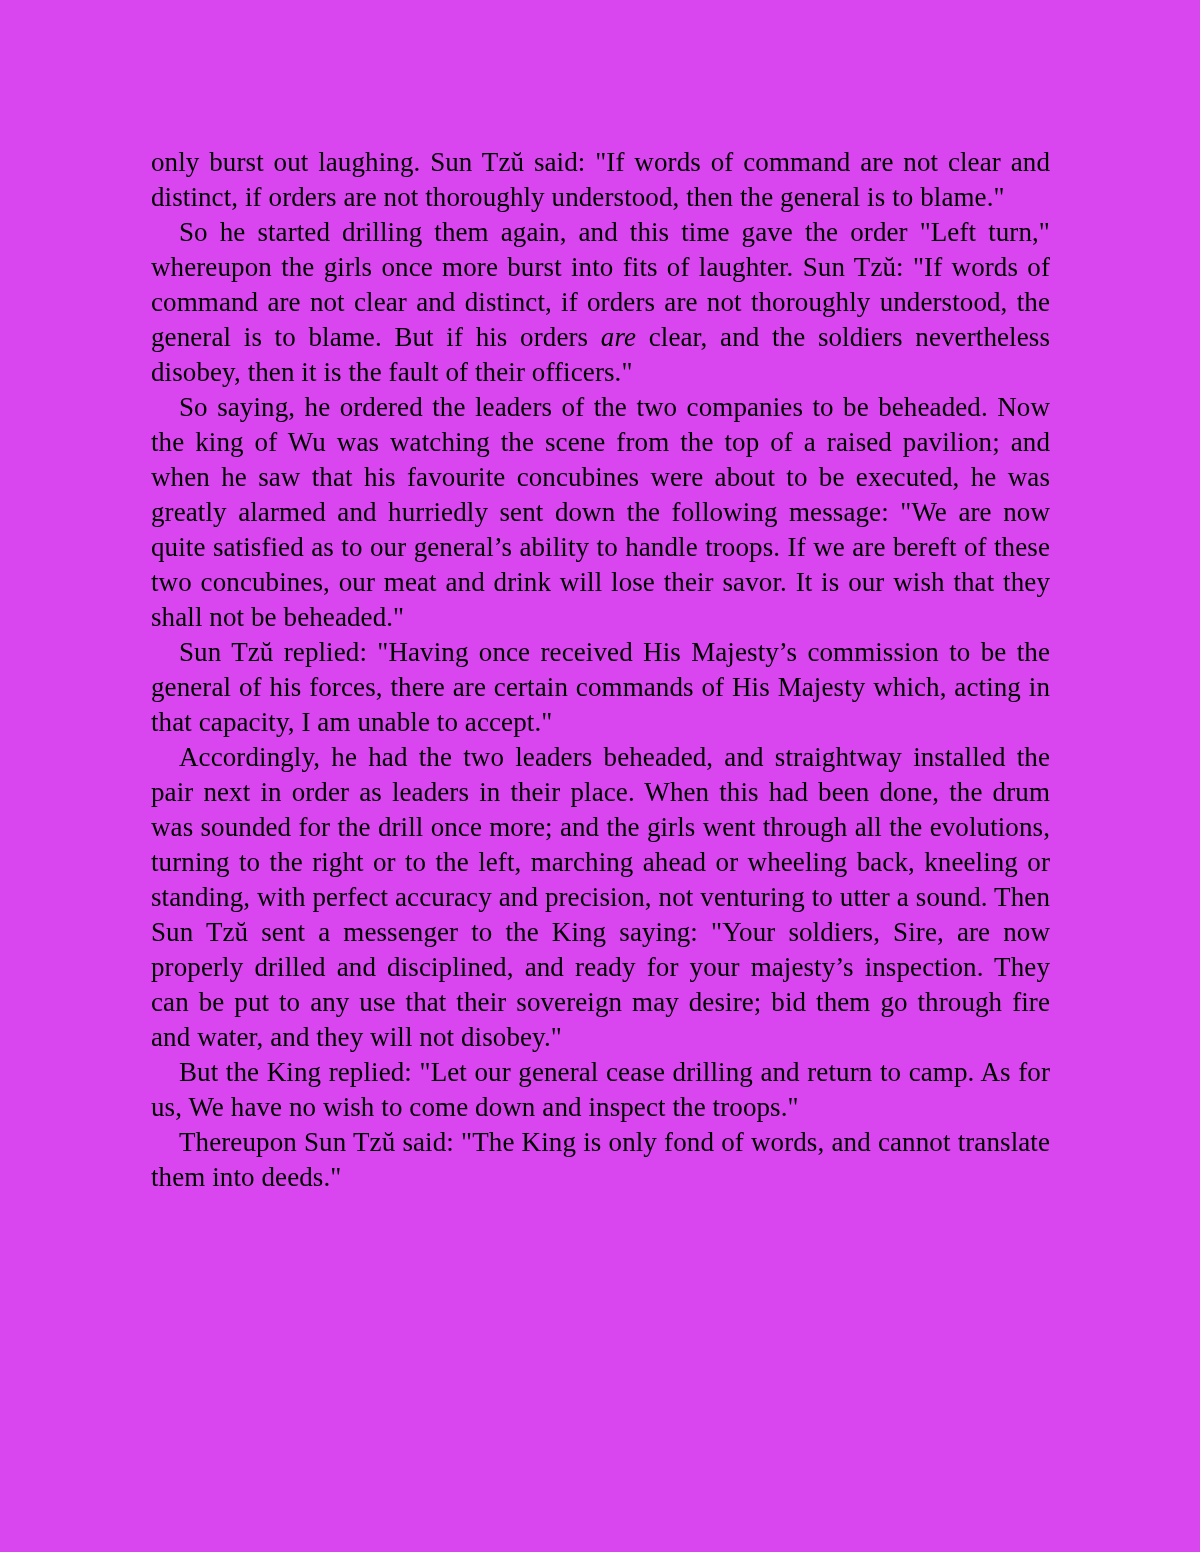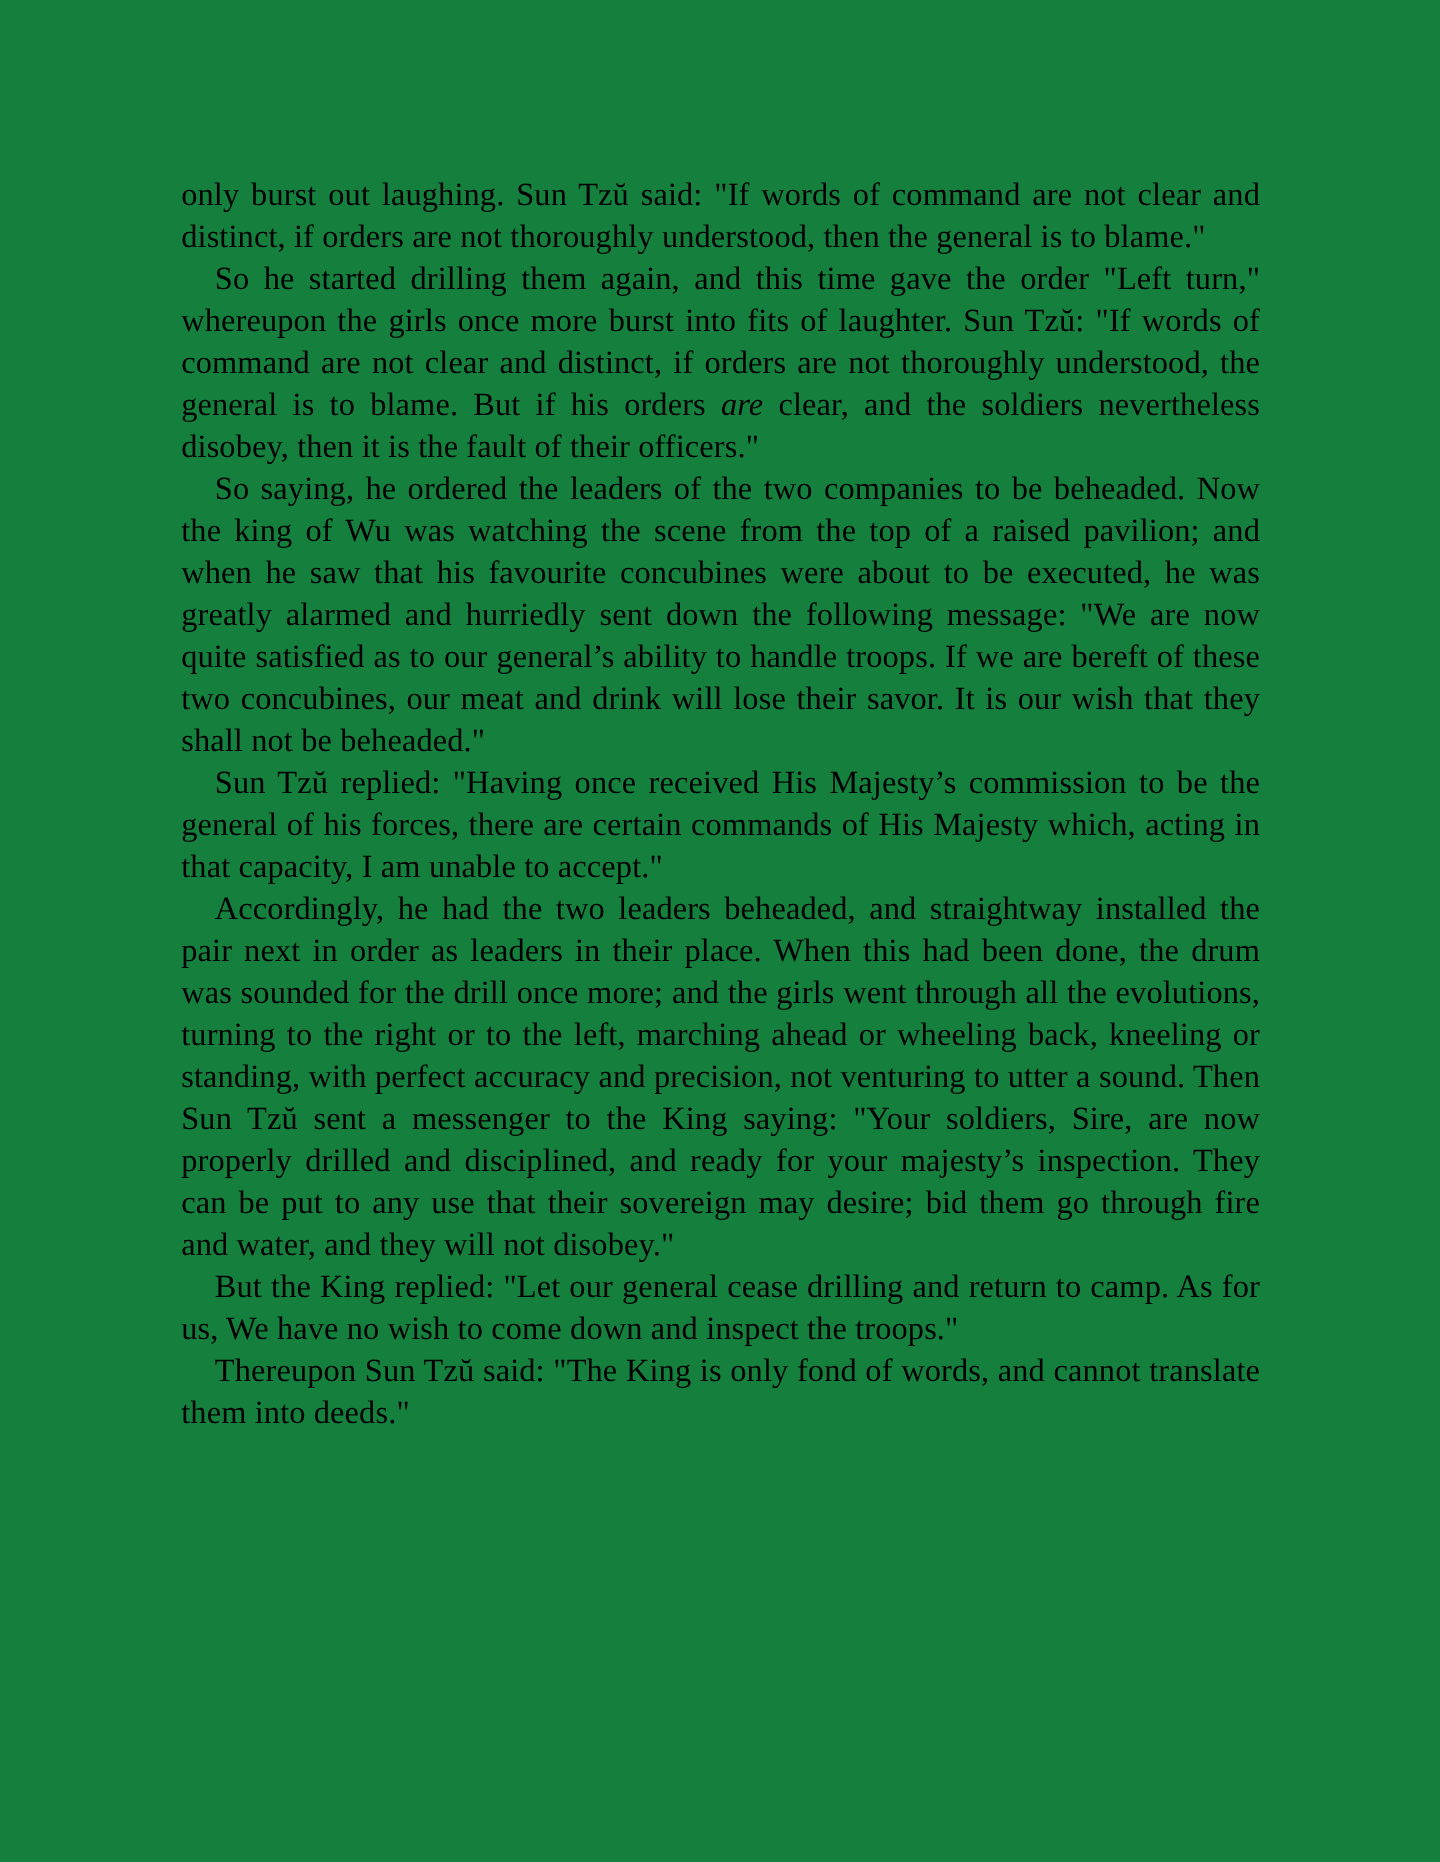--- a/index.html
+++ b/index.html
@@ -33,21 +33,21 @@
     text-indent: 28px;
   }
   p.para i {
     font-style: italic;
     margin-top: 48px;
   }
 </style>
 </head>
 <body>
 
-<main class="page" style="background: #15803d;">
+<main class="page" style="background: #d946ef;">
   <div class="text-block">
       <p class="para" style="color: rgb(0, 0, 0);"><span>only burst out laughing. Sun Tzŭ said: "If words of command are not clear and distinct, if orders are not thoroughly understood, then the general is to blame."</span></p>
       <p class="para indent" style="color: rgb(0, 0, 0);"><span>So he started drilling them again, and this time gave the order "Left turn," whereupon the girls once more burst into fits of laughter. Sun Tzŭ: "If words of command are not clear and distinct, if orders are not thoroughly understood, the general is to blame. But if his orders </span><i>are</i><span> clear, and the soldiers nevertheless disobey, then it is the fault of their officers."</span></p>
       <p class="para indent" style="color: rgb(0, 0, 0);"><span>So saying, he ordered the leaders of the two companies to be beheaded. Now the king of Wu was watching the scene from the top of a raised pavilion; and when he saw that his favourite concubines were about to be executed, he was greatly alarmed and hurriedly sent down the following message: "We are now quite satisfied as to our general’s ability to handle troops. If we are bereft of these two concubines, our meat and drink will lose their savor. It is our wish that they shall not be beheaded."</span></p>
       <p class="para indent" style="color: rgb(0, 0, 0);"><span>Sun Tzŭ replied: "Having once received His Majesty’s commission to be the general of his forces, there are certain commands of His Majesty which, acting in that capacity, I am unable to accept."</span></p>
       <p class="para indent" style="color: rgb(0, 0, 0);"><span>Accordingly, he had the two leaders beheaded, and straightway installed the pair next in order as leaders in their place. When this had been done, the drum was sounded for the drill once more; and the girls went through all the evolutions, turning to the right or to the left, marching ahead or wheeling back, kneeling or standing, with perfect accuracy and precision, not venturing to utter a sound. Then Sun Tzŭ sent a messenger to the King saying: "Your soldiers, Sire, are now properly drilled and disciplined, and ready for your majesty’s inspection. They can be put to any use that their sovereign may desire; bid them go through fire and water, and they will not disobey."</span></p>
       <p class="para indent" style="color: rgb(0, 0, 0);"><span>But the King replied: "Let our general cease drilling and return to camp. As for us, We have no wish to come down and inspect the troops."</span></p>
       <p class="para indent" style="color: rgb(0, 0, 0);"><span>Thereupon Sun Tzŭ said: "The King is only fond of words, and cannot translate them into deeds."</span></p>
     </div>
 </main>

